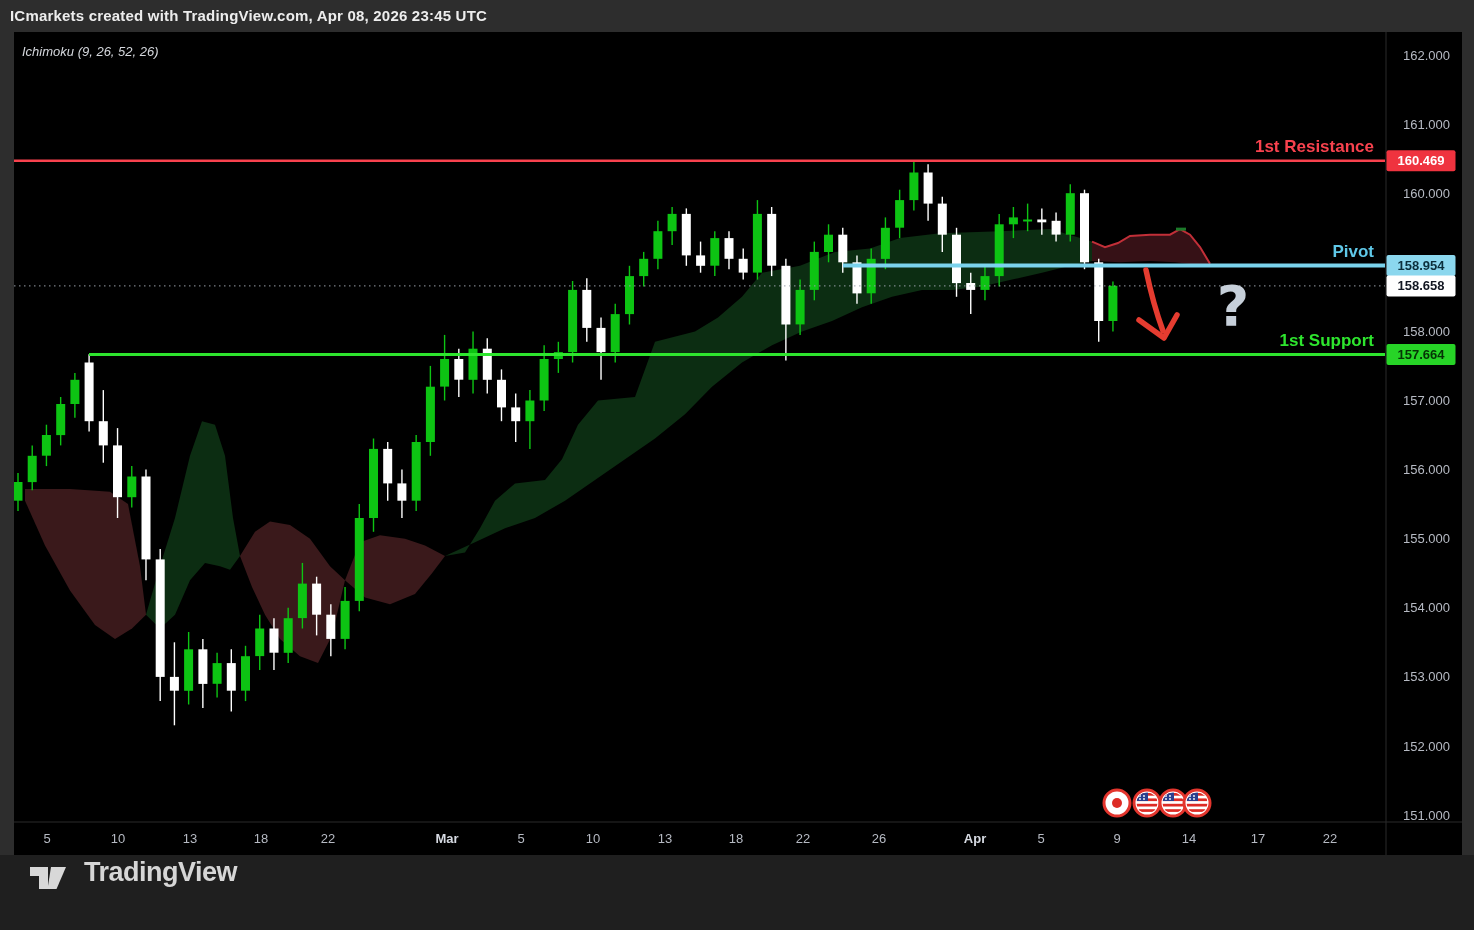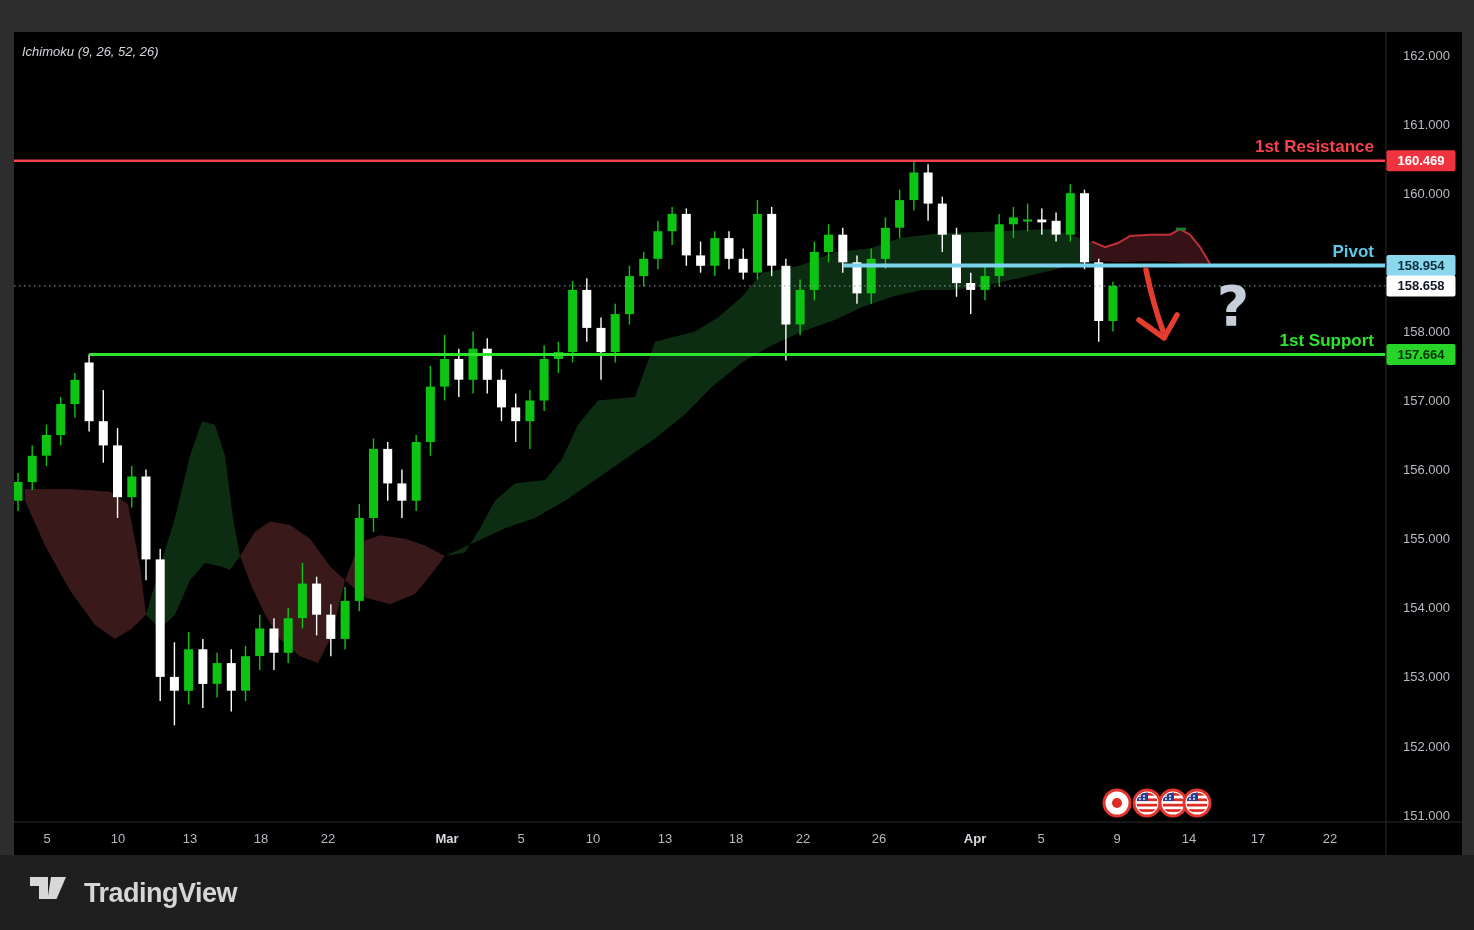--- a/index.html
+++ b/index.html
@@ -5,27 +5,30 @@
   html,body{margin:0;padding:0;background:#2d2d2d;}
   .frame{position:relative;width:1474px;height:930px;background:#2d2d2d;overflow:hidden;
          font-family:"Liberation Sans",sans-serif;}
   .topbar{position:absolute;left:0;top:0;width:100%;height:32px;background:#2d2d2d;}
   .topbar .title{position:absolute;left:10px;top:0;line-height:32px;font-size:15px;font-weight:bold;
                  color:#ededed;letter-spacing:0.2px;white-space:nowrap;}
   .chartbg{position:absolute;left:14px;top:32px;width:1448px;height:823px;background:#000;}
   .indicator{position:absolute;left:22px;top:44px;font-size:13px;color:#d5d8dd;z-index:5;font-style:italic;}
   .chart-svg{position:absolute;left:14px;top:32px;z-index:2;}
   .footer{position:absolute;left:0;top:855px;width:100%;height:75px;background:#1f1f1f;}
-  .logo{position:absolute;left:26px;top:12px;display:flex;align-items:flex-end;}
+  .logo{position:absolute;left:26px;top:2px;display:flex;align-items:flex-start;}
   .logo-text{font-size:27px;font-weight:bold;color:#d6d6d6;margin-left:12px;letter-spacing:-0.5px;}
 </style>
 </head>
 <body>
 
 <div class="frame">
+  <div class="topbar">
+    <span class="title">ICmarkets created with TradingView.com, Apr 08, 2026 23:45 UTC</span>
+  </div>
 
   <div class="chartbg"></div>
   <div class="indicator">Ichimoku (9, 26, 52, 26)</div>
 
   <svg class="chart-svg" id="chart" width="1448" height="823" viewBox="14 32 1448 823">
     <g id="g-cloud">
         <polygon points="25,488.9 70,488.9 110,491.7 128,504.1 140,566.3 146,614.7 146,614.7 132,628.5 115,638.9 95,625.1 70,590.5 45,545.6 25,500.7" fill="#3a191b"></polygon>
         <polygon points="146,614.7 160,566.3 175,518.0 190,455.8 202,421.2 215,424.7 225,455.8 233,518.0 240,556.0 240,556.0 230,569.8 220,566.3 205,562.9 190,580.2 175,614.7 160,628.5 146,614.7" fill="#0c2d12"></polygon>
         <polygon points="240,556.0 255,531.8 270,521.4 290,524.9 310,538.7 330,566.3 345,580.2 345,580.2 332,635.4 318,663.1 300,656.2 280,638.9 265,614.7 252,587.1 240,556.0" fill="#3a191b"></polygon>
         <polygon points="345,580.2 360,542.2 380,535.2 405,538.7 425,545.6 445,556.0 445,556.0 432,573.3 415,594.0 390,604.3 365,597.4 345,580.2" fill="#3a191b"></polygon>

